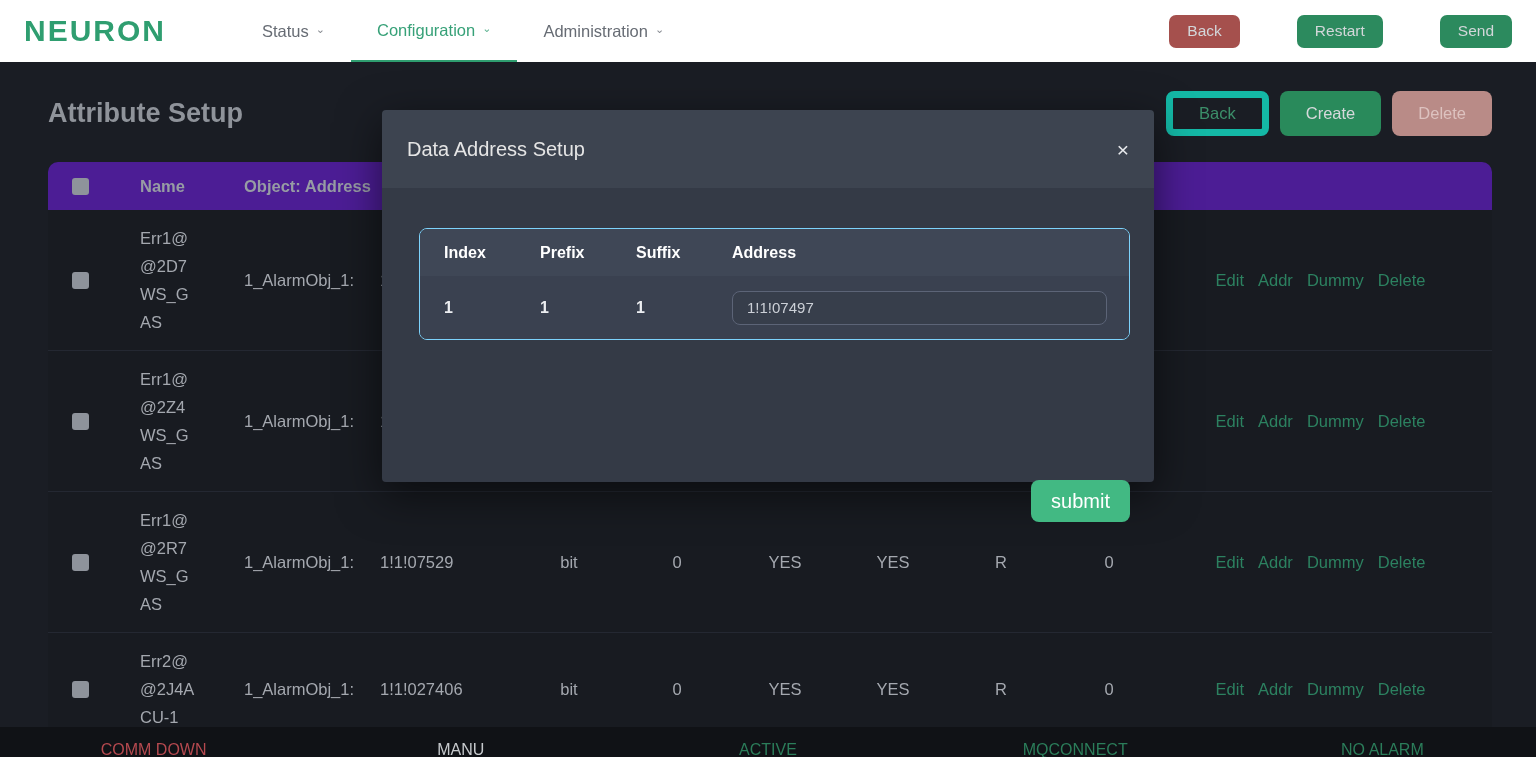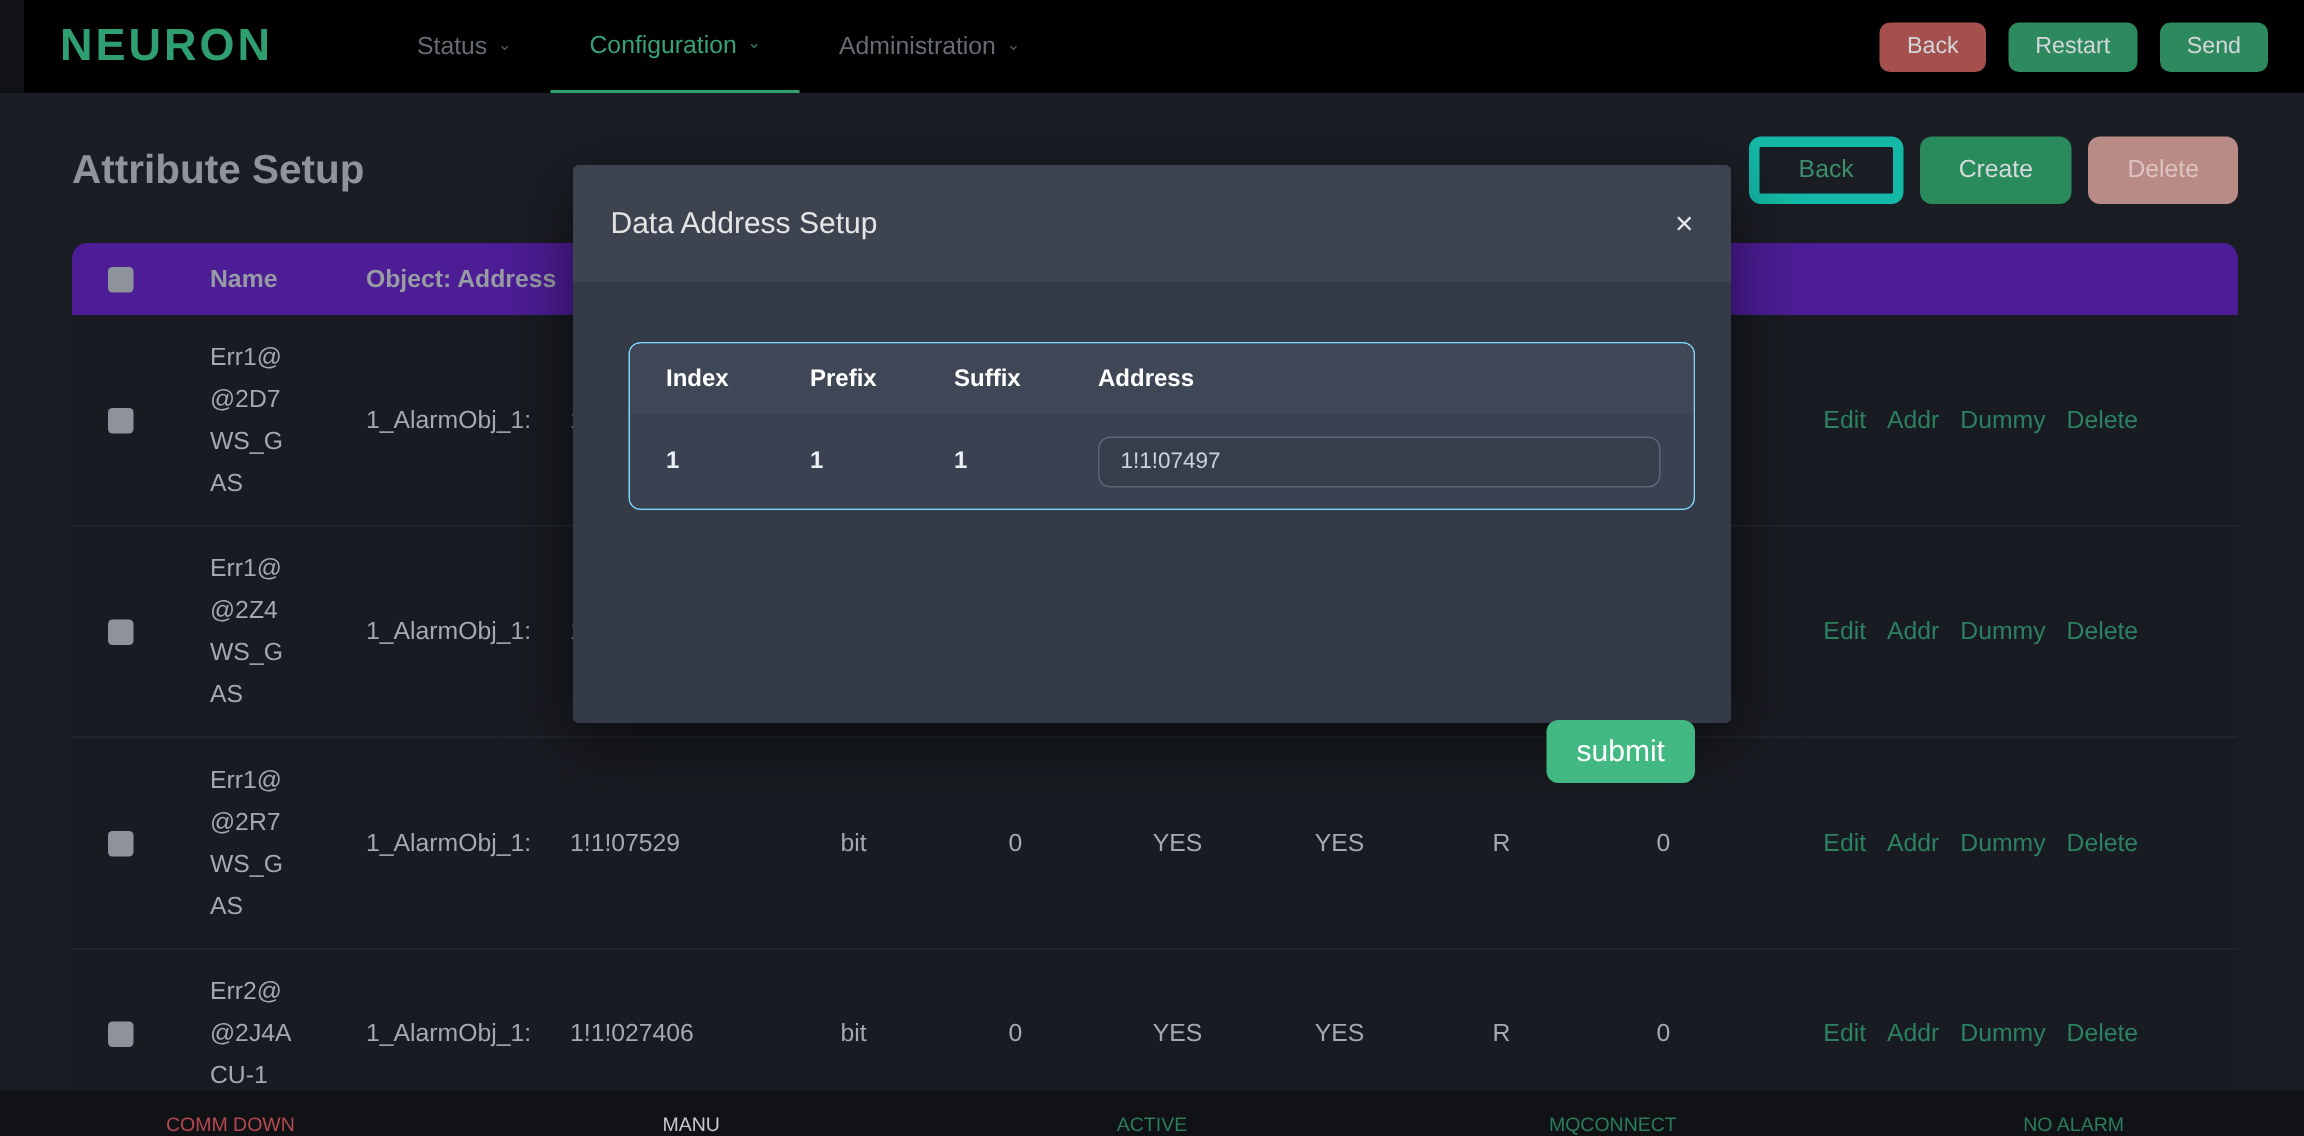--- a/index.html
+++ b/index.html
@@ -1,33 +1,33 @@
 <!DOCTYPE html>
 <html><head>
 <meta charset="utf-8">
 <style>
   * { margin:0; padding:0; box-sizing:border-box; }
   html,body { width:1536px; height:757px; overflow:hidden; background:#101216;
               font-family:"Liberation Sans", sans-serif; }
   .stage { position:relative; width:1536px; height:757px; background:#101216; }
 
   
-  .topnav { position:absolute; top:0; left:16px; right:0; height:62px; background:#000000;
+  .topnav { position:absolute; top:0; left:0; right:0; height:62px; background:#ffffff;
             display:flex; align-items:center; padding:0 24px; }
   .logo { font-size:30px; font-weight:bold; color:#2f9e70; letter-spacing:2px; width:170px; }
   .nav-menu { display:flex; height:100%; margin-left:42px; }
   .nav-item { display:flex; align-items:center; gap:7px; padding:0 26px; height:100%;
               color:#676c74; font-size:16.5px; cursor:pointer; }
   .nav-item.active { color:#37a178; border-bottom:2px solid #2f9e70; }
   .chev { font-size:11px; transform:translateY(-2px); opacity:.8; }
   .nav-actions { margin-left:auto; display:flex; gap:15px; }
   .btn-sm { height:33px; padding:0 18px; border:none; border-radius:7px; font-size:15.5px;
             color:#d3d7da; cursor:pointer; font-family:inherit; }
   .btn-sm.danger  { background:#a5504d; }
-  .btn-sm.success { background:#2c8a5e; }
+  .btn-sm.success { background:#2c8a5e;margin-left:42px; }
 
   
   .content { position:absolute; top:62px; bottom:30px; left:0; right:0; background:#1a1d24;
              padding:0 44px 0 48px; overflow:hidden; }
   .page-head { display:flex; align-items:center; margin-top:28px; height:46px; }
   .page-title { font-size:27px; font-weight:bold; color:#8f939a; }
   .page-buttons { margin-left:auto; display:flex; gap:11px; }
   .btn-lg { height:45px; padding:0 26px; border-radius:8px; font-size:16.5px; cursor:pointer;
             font-family:inherit; border:none; }
   .btn-lg.outline  { background:transparent; border:7px solid #14b8a6; color:#3c8f6a; }
@@ -47,21 +47,21 @@
   .c-check { padding-left:24px; }
   .c-obj-head { grid-column:3 / span 2; }
   .c-mid { text-align:center; }
   .c-actions { display:flex; gap:14px; justify-content:center; padding-right:14px; }
   .checkbox { width:17px; height:17px; background:#8e939b; border-radius:3px; cursor:pointer; }
   .link { color:#2c8160; cursor:pointer; }
 
   
   .footer { position:absolute; top:727px; left:0; right:0; height:30px; background:#101216;
             display:flex; }
-  .f-item { flex:1; text-align:center; font-size:13px; padding-top:10px; line-height:26px; }
+  .f-item { flex:1; text-align:center; font-size:16px; padding-top:10px; line-height:26px; }
   .f-danger  { color:#b5494f; }
   .f-neutral { color:#c6c9cc; }
   .f-success { color:#2b7d5a; }
 
   
   .modal { position:absolute; left:382px; top:110px; width:772px; height:372px;
            border-radius:4px; box-shadow:0 12px 44px rgba(0,0,0,.55); }
   .modal-head { height:78px; background:#3d4450; border-radius:4px 4px 0 0; display:flex;
                 align-items:center; padding:0 25px; }
   .modal-title { color:#e5e5e5; font-size:20px; }

